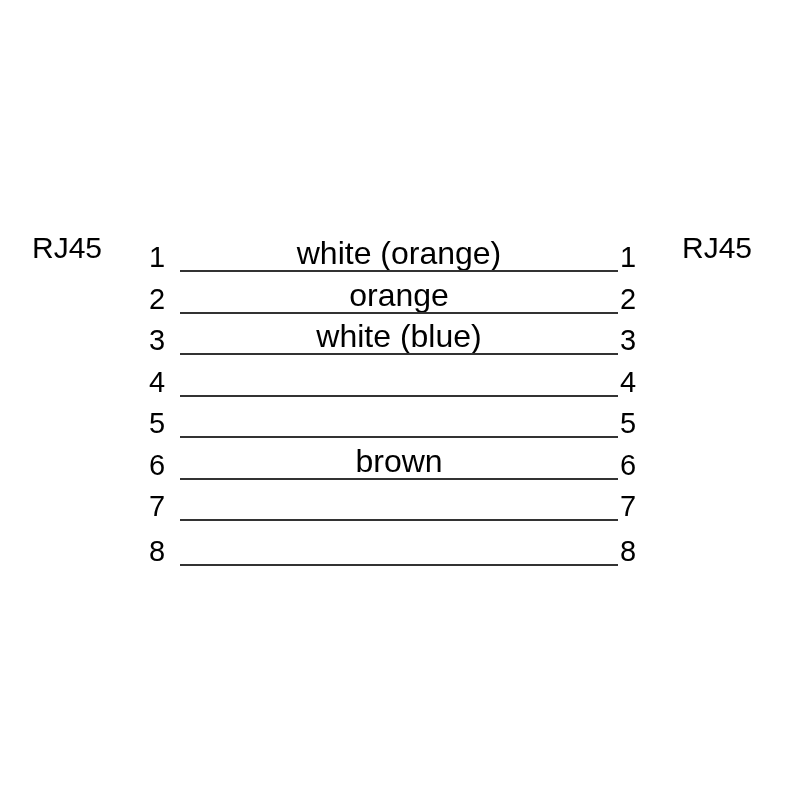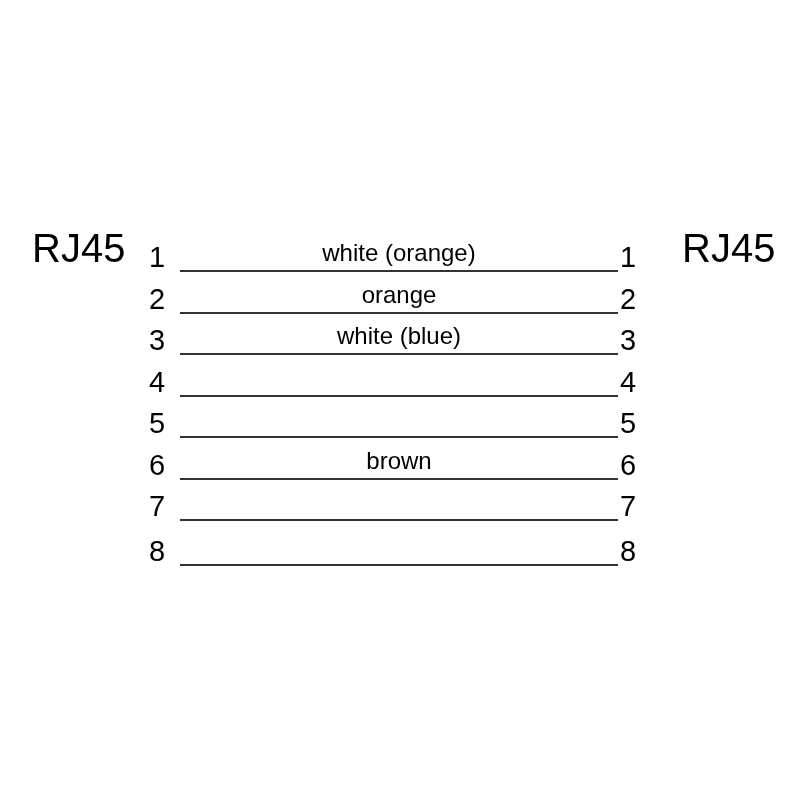--- a/index.html
+++ b/index.html
@@ -16,21 +16,21 @@
     position: relative;
     width: 800px;
     height: 800px;
     background: #ffffff;
     overflow: hidden;
   }
 
   
   .connector-label {
     position: absolute;
-    font-size: 40px;
+    font-size: 30px;
     line-height: 30px;
     color: #000000;
     white-space: nowrap;
     letter-spacing: 0px;
   }
   #connector-left {
     left: 32px;
     top: 233px;
   }
   #connector-right {
@@ -83,21 +83,21 @@
     text-align: left;
   }
 
   
   .wire-label {
     position: absolute;
     left: 180px;
     width: 438px;
     top: 7px;
     height: 32px;
-    font-size: 24px;
+    font-size: 32px;
     line-height: 32px;
     color: #000000;
     text-align: center;
     white-space: nowrap;
   }
 </style>
 </head>
 <body>
 
 <div id="canvas">

